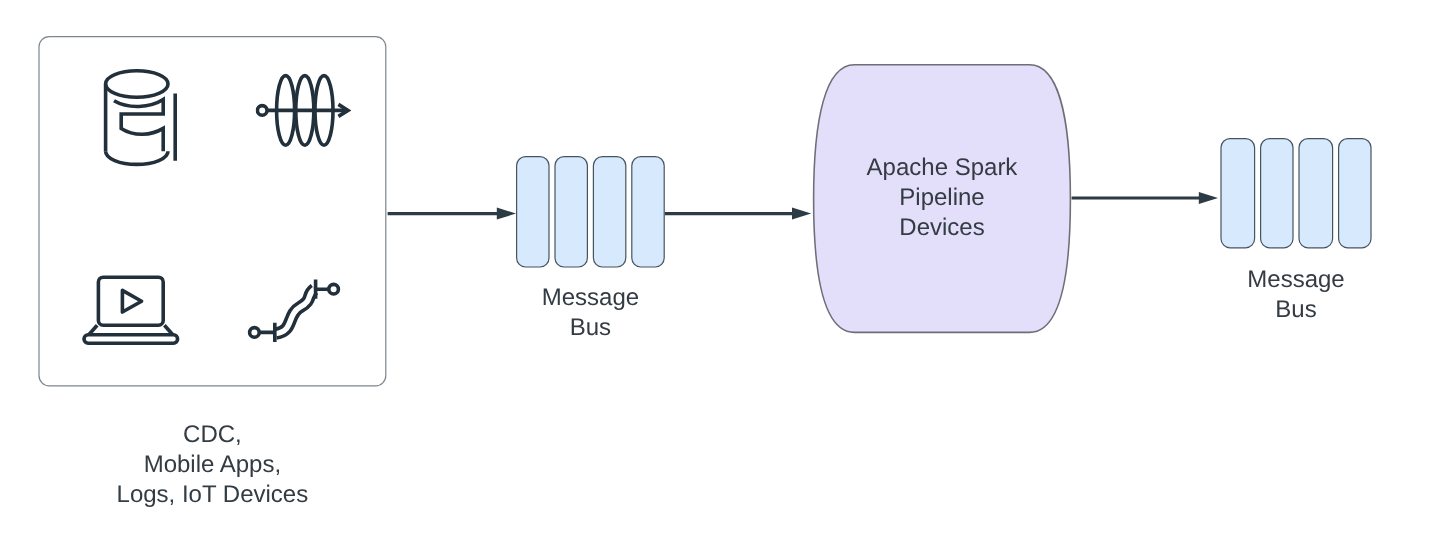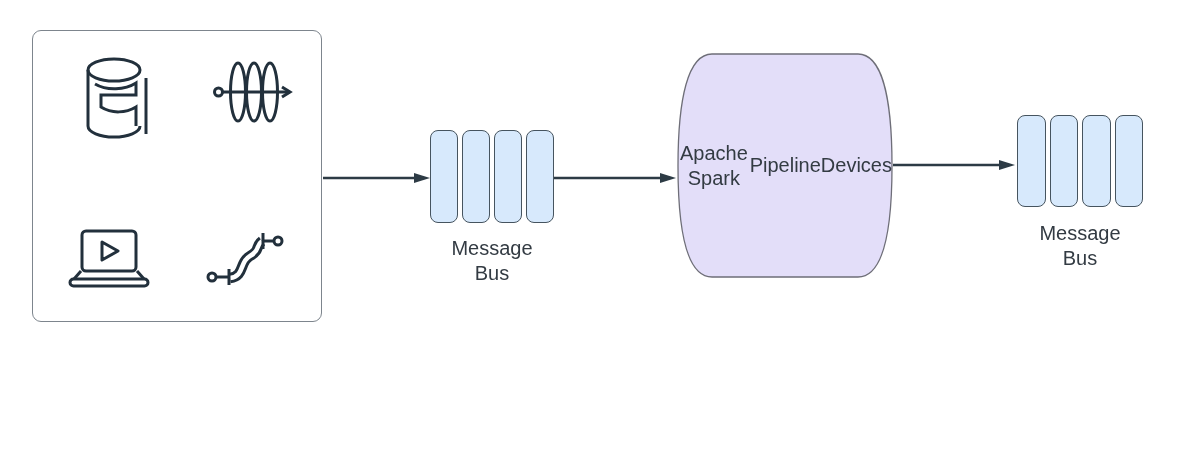--- a/index.html
+++ b/index.html
@@ -40,21 +40,21 @@
     background:var(--bus-fill,#d7e9fc); box-sizing:border-box;
   }
   .bus-in  { left:430px;  top:130px; width:124px; height:93px; }
   .bus-out { left:1017px; top:115px; width:126px; height:92px; }
   .bus-in-label  { left:410px; top:236px; width:164px; }
   .bus-out-label { left:997px; top:221px; width:166px; }
 
   
   .spark-label {
     position:absolute; left:678px; top:54px; width:214px; height:223px;
-    display:flex; flex-direction:row; align-items:center; justify-content:center;
+    display:flex; flex-direction:column; align-items:center; justify-content:center;
     font-size:20px; line-height:25px; text-align:center;
   }
 
   
   .spark-shape {
     fill:var(--spark-fill,#e3def9);
     stroke:var(--spark-border,#6e6e78); stroke-width:1.3;
   }
   .arrow-line { stroke:var(--arrow,#2d3b45); stroke-width:2.6; }
   .arrow-head { fill:var(--arrow,#2d3b45); }
@@ -122,20 +122,25 @@
         <circle cx="74" cy="12" r="4"></circle>
         <path d="M70,12 H59"></path>
         <path d="M59,4 V20"></path>
         <circle cx="8" cy="48" r="4"></circle>
         <path d="M12,48 H25"></path>
         <path d="M25,40 V56"></path>
       </svg>
     </span>
   </div>
 
+  <div class="label caption">
+    <div>CDC,</div>
+    <div>Mobile Apps,</div>
+    <div>Logs, IoT Devices</div>
+  </div>
 
   <div class="bus bus-in">
     <div class="bus-seg"></div>
   <div class="bus-seg"></div>
       <div class="bus-seg"></div>
       <div class="bus-seg"></div>
     </div>
   <div class="label bus-in-label">
     <div>Message</div>
     <div>Bus</div>

